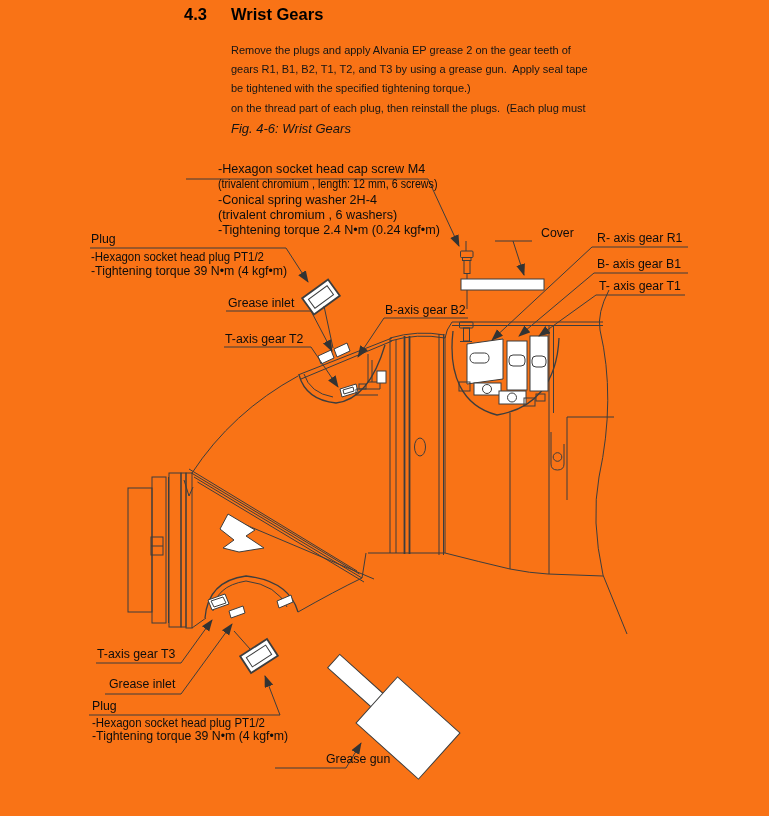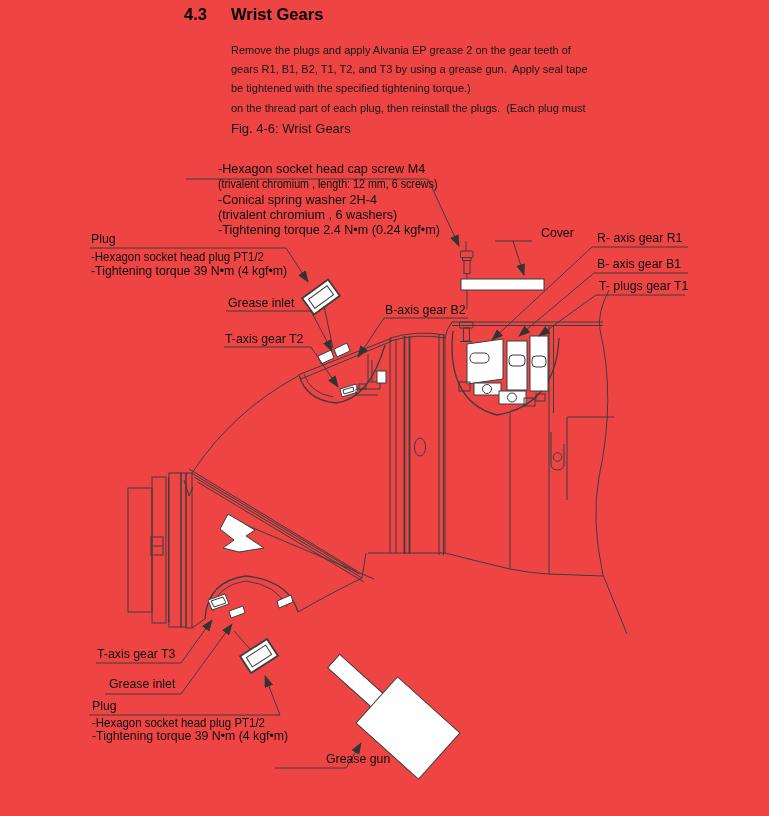--- a/index.html
+++ b/index.html
@@ -1,22 +1,22 @@
 <!DOCTYPE html>
 <html><head>
 <meta charset="utf-8">
 <style>
   html,body{margin:0;padding:0;background:#fff;}
-  .page{position:relative;width:769px;height:816px;background:#ef4444;overflow:hidden;
+  .page{position:relative;width:769px;height:816px;background:#f97316;overflow:hidden;
         font-family:"Liberation Sans", sans-serif;color:#111;}
   .abs{position:absolute;white-space:pre;}
   .h1{font-size:16.5px;font-weight:bold;color:#000;}
   .bodytext{position:absolute;left:231px;top:41px;font-size:11px;line-height:19.2px;color:#151515;}
   .bodytext div{white-space:pre;}
-  .caption{position:absolute;left:231px;top:121px;font-size:13px;color:#151515;}
+  .caption{position:absolute;left:231px;top:121px;font-size:13px;font-style:italic;color:#151515;}
   .lbl{position:absolute;font-size:12.3px;color:#0d0d0d;white-space:pre;}
   .note{position:absolute;left:186px;top:162px;font-size:12.6px;line-height:15.3px;color:#0d0d0d;margin-left:32px;}
   .note div{white-space:pre;}
   .cond{transform:scaleX(0.85);transform-origin:0 50%;}
   .cond2{transform:scaleX(0.93);transform-origin:0 50%;}
   svg.d{position:absolute;left:0;top:0;}
   .d line,.d path,.d rect,.d circle,.d ellipse{stroke:#3d3d3d;stroke-width:1;fill:none;}
   .d .wf{fill:#ffffff;}
   .d .w2{stroke-width:1.8;}
   .d .w13{stroke-width:1.3;}
@@ -212,21 +212,21 @@
   <div class="lbl" style="left:91px;top:232px;">Plug</div>
   <div class="lbl cond2" style="left:91px;top:250px;">-Hexagon socket head plug PT1/2</div>
   <div class="lbl" style="left:91px;top:264px;">-Tightening torque 39 N•m (4 kgf•m)</div>
 
   <div class="lbl" style="left:228px;top:296px;">Grease inlet</div>
   <div class="lbl" style="left:225px;top:332px;">T-axis gear T2</div>
   <div class="lbl" style="left:385px;top:303px;">B-axis gear B2</div>
   <div class="lbl" style="left:497px;top:226px;margin-left:44px;">Cover</div>
   <div class="lbl" style="left:597px;top:231px;">R- axis gear R1</div>
   <div class="lbl" style="left:597px;top:257px;">B- axis gear B1</div>
-  <div class="lbl" style="left:599px;top:279px;">T- plugs gear T1</div>
+  <div class="lbl" style="left:599px;top:279px;">T- axis gear T1</div>
 
   <div class="lbl" style="left:97px;top:647px;">T-axis gear T3</div>
   <div class="lbl" style="left:109px;top:677px;">Grease inlet</div>
 
   <div class="lbl" style="left:92px;top:699px;">Plug</div>
   <div class="lbl cond2" style="left:92px;top:716px;">-Hexagon socket head plug PT1/2</div>
   <div class="lbl" style="left:92px;top:729px;">-Tightening torque 39 N•m (4 kgf•m)</div>
 
   <div class="lbl" style="left:278px;top:752px;margin-left:48px;">Grease gun</div>
 

